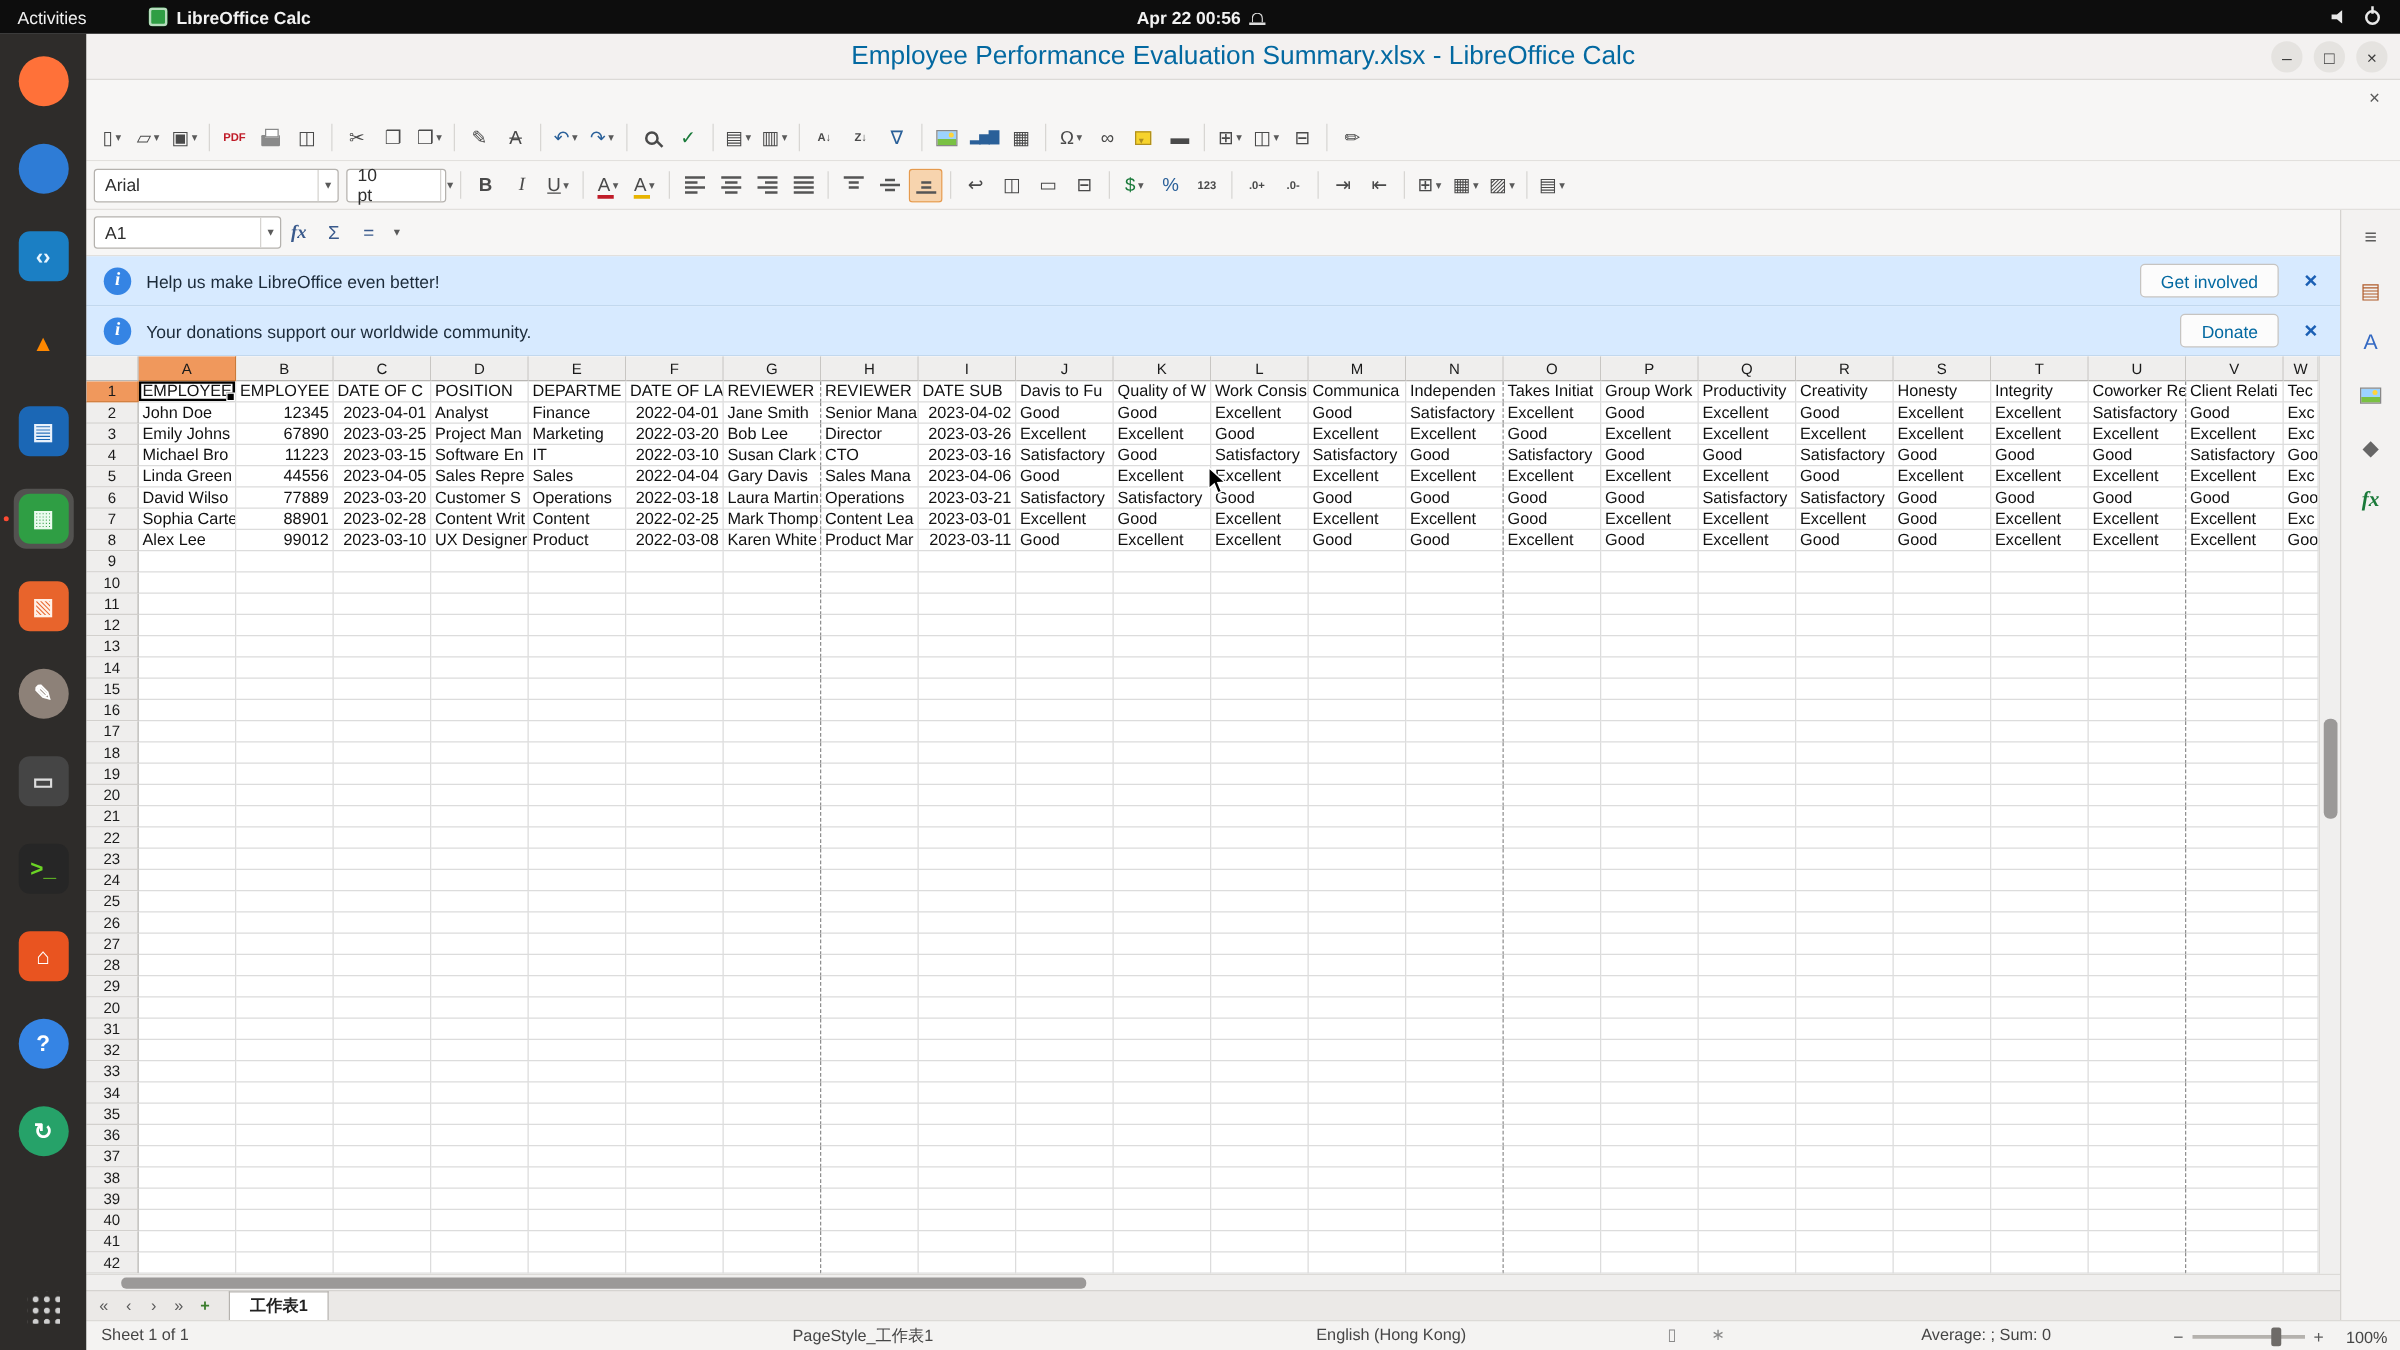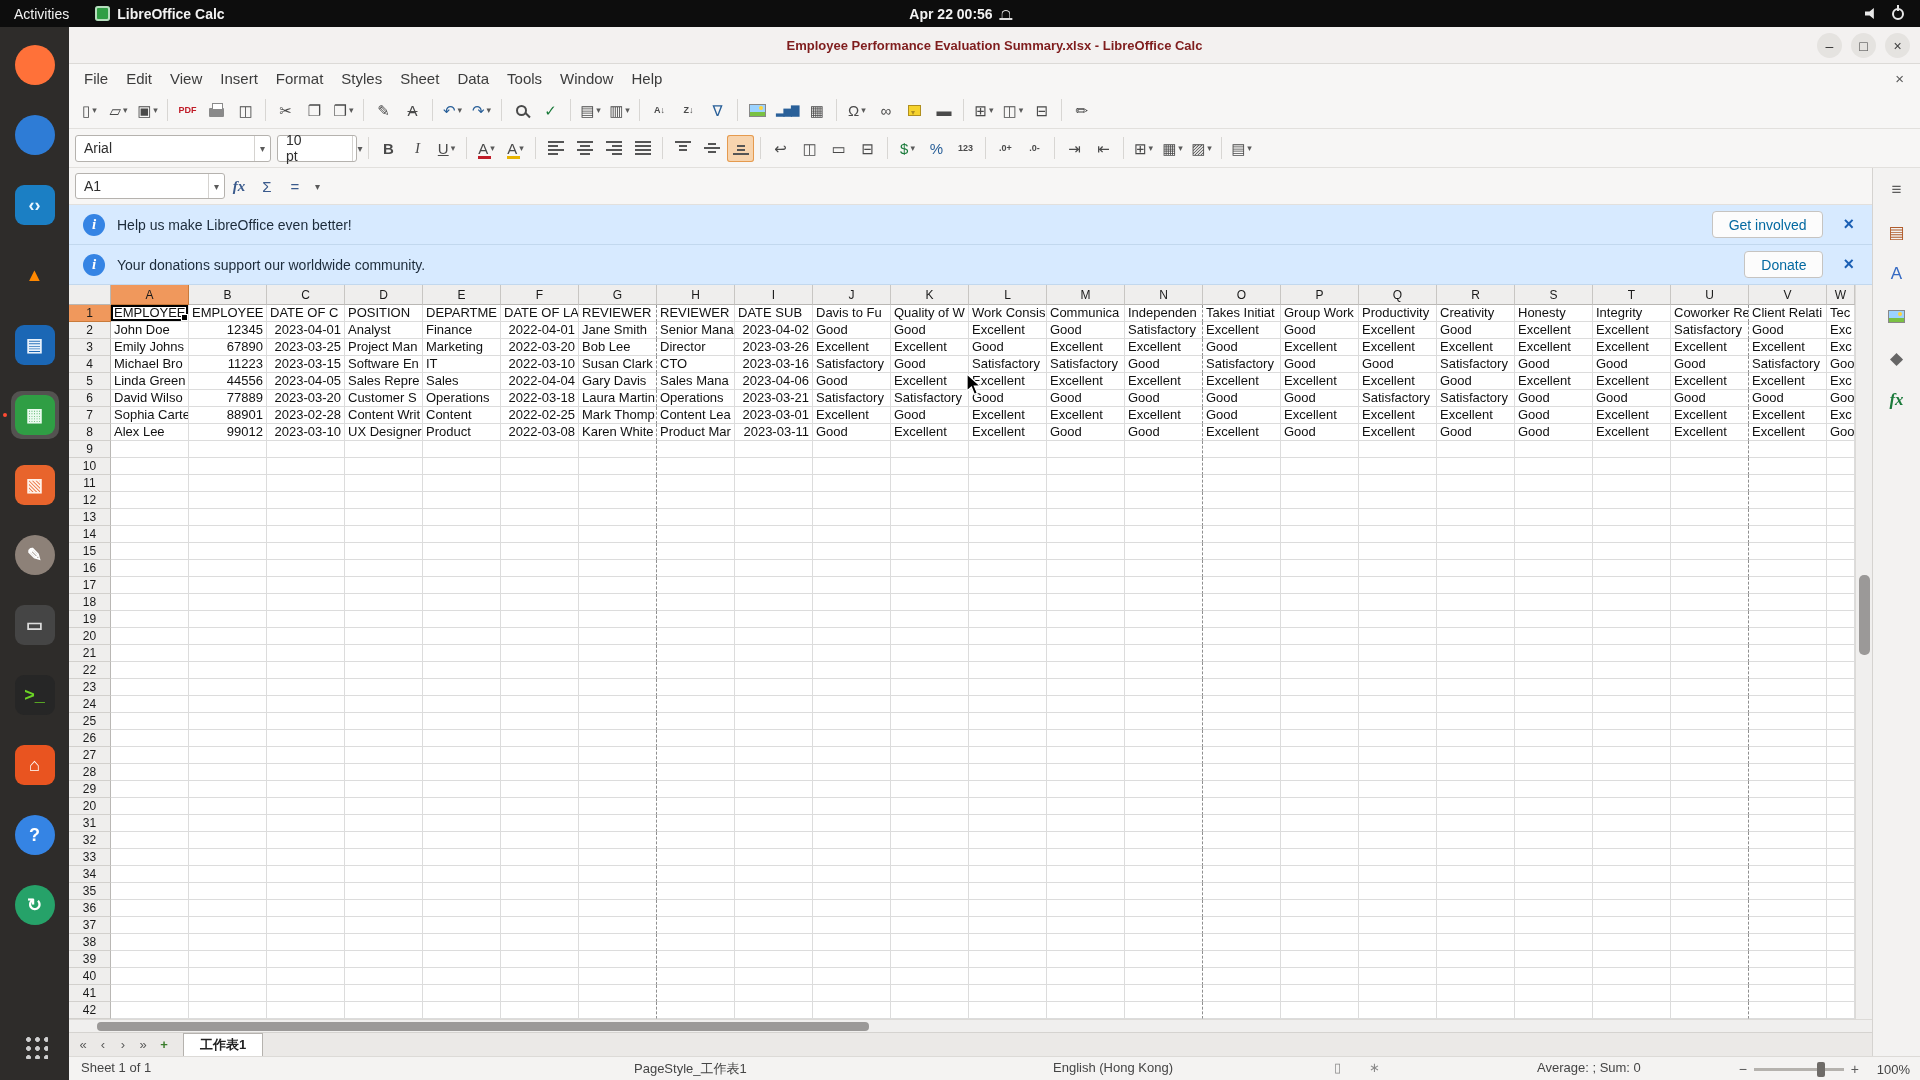--- a/index.html
+++ b/index.html
@@ -4,21 +4,21 @@
 <style>
   html,body{margin:0;padding:0;width:1920px;height:1080px;overflow:hidden;background:#fff;
     font-family:"Liberation Sans",sans-serif;color:#2e2e2e;position:relative;}
   *{box-sizing:border-box;}
 
   
   .topbar{position:absolute;left:0;top:0;width:1920px;height:27px;background:#0d0d0d;color:#f2f2f2;
     display:flex;align-items:center;font-size:14px;z-index:50;}
   .tb-left{display:flex;align-items:center;gap:26px;padding-left:14px;flex:0 0 auto;}
   .activities{cursor:default;}
-  .app-ind{display:flex;align-items:center;gap:7px;font-weight:bold;}
+  .app-ind{display:flex;align-items:center;gap:7px;font-weight:bold;margin-left:24px;}
   .mini-calc{width:15px;height:15px;background:#2f9e44;border-radius:3px;display:inline-block;
     box-shadow:inset 0 0 0 2px rgba(255,255,255,.65);}
   .tb-center{position:absolute;left:50%;transform:translateX(-50%);display:flex;align-items:center;gap:9px;font-weight:bold;}
   .tb-right{margin-left:auto;display:flex;align-items:center;gap:14px;padding-right:16px;}
   .i-bell{width:9px;height:8px;border:1.5px solid #ddd;border-bottom:none;border-radius:5px 5px 0 0;position:relative;display:inline-block;}
   .i-bell::after{content:'';position:absolute;left:-3px;right:-3px;bottom:-2px;height:1.5px;background:#ddd;}
   .i-speaker{width:13px;height:11px;background:#e8e8e8;display:inline-block;
     clip-path:polygon(0 32%,35% 32%,68% 0,68% 100%,35% 68%,0 68%);}
   .i-power{width:12px;height:12px;border:2px solid #e8e8e8;border-radius:50%;position:relative;display:inline-block;}
   .i-power::after{content:'';position:absolute;left:50%;top:-5px;transform:translateX(-50%);width:2px;height:6px;background:#e8e8e8;}
@@ -34,21 +34,21 @@
     font-size:18px;font-weight:bold;}
   .dock-glyph.circle{border-radius:50%;}
   .dock-show-apps{margin-top:auto;}
   .i-apps{width:26px;height:26px;display:inline-block;background-image:radial-gradient(circle,#cfcfcf 2.1px,transparent 2.7px);
     background-size:9px 9px;background-position:2px 2px;background-repeat:repeat;}
 
   
   .win{position:absolute;left:69px;top:27px;right:0;bottom:0;display:flex;flex-direction:column;background:#f7f6f5;}
   .titlebar{height:37px;background:#f3f1f0;border-bottom:1px solid #dcdad7;position:relative;
     display:flex;align-items:center;justify-content:center;}
-  .title{font-weight:bold;font-size:13px;color:#7f1d1d;}
+  .title{font-weight:normal;font-size:21px;color:#0369a1;}
   .winbtns{position:absolute;right:10px;top:6px;display:flex;gap:9px;}
   .wbtn{width:25px;height:25px;border-radius:50%;background:#e5e3e0;color:#3d3d3d;font-size:14px;
     display:flex;align-items:center;justify-content:center;cursor:default;}
 
   .menubar{height:28px;background:#f7f6f5;display:flex;align-items:center;padding:0 6px;font-size:15px;color:#3c3c3c;}
   .menubar-items{display:flex;}
   .menu-item{padding:2px 9px;border-radius:3px;}
   .doc-close{margin-left:auto;padding:0 10px;color:#5a5a5a;font-size:15px;}
 
   .toolbar{background:#f7f6f5;border-bottom:1px solid #e2e0dd;display:flex;align-items:center;padding:0 6px;}
@@ -250,33 +250,20 @@
   <div class="titlebar">
     <span class="title">Employee Performance Evaluation Summary.xlsx - LibreOffice Calc</span>
     <span class="winbtns">
       <span class="wbtn">–</span>
       <span class="wbtn">□</span>
       <span class="wbtn">×</span>
     </span>
   </div>
 
   <div class="menubar">
-    <span class="menubar-items">
-        <span class="menu-item">File</span>
-        <span class="menu-item">Edit</span>
-        <span class="menu-item">View</span>
-        <span class="menu-item">Insert</span>
-        <span class="menu-item">Format</span>
-        <span class="menu-item">Styles</span>
-        <span class="menu-item">Sheet</span>
-        <span class="menu-item">Data</span>
-        <span class="menu-item">Tools</span>
-        <span class="menu-item">Window</span>
-        <span class="menu-item">Help</span>
-      </span>
     <span class="doc-close">×</span>
   </div>
 
   <div class="toolbar std">
     <span class="tb-items">
         <span class="tb-btn">
           <span class="tb-glyph">▯</span>
           <span class="tb-dd">▾</span>
         </span>
         <span class="tb-btn">

